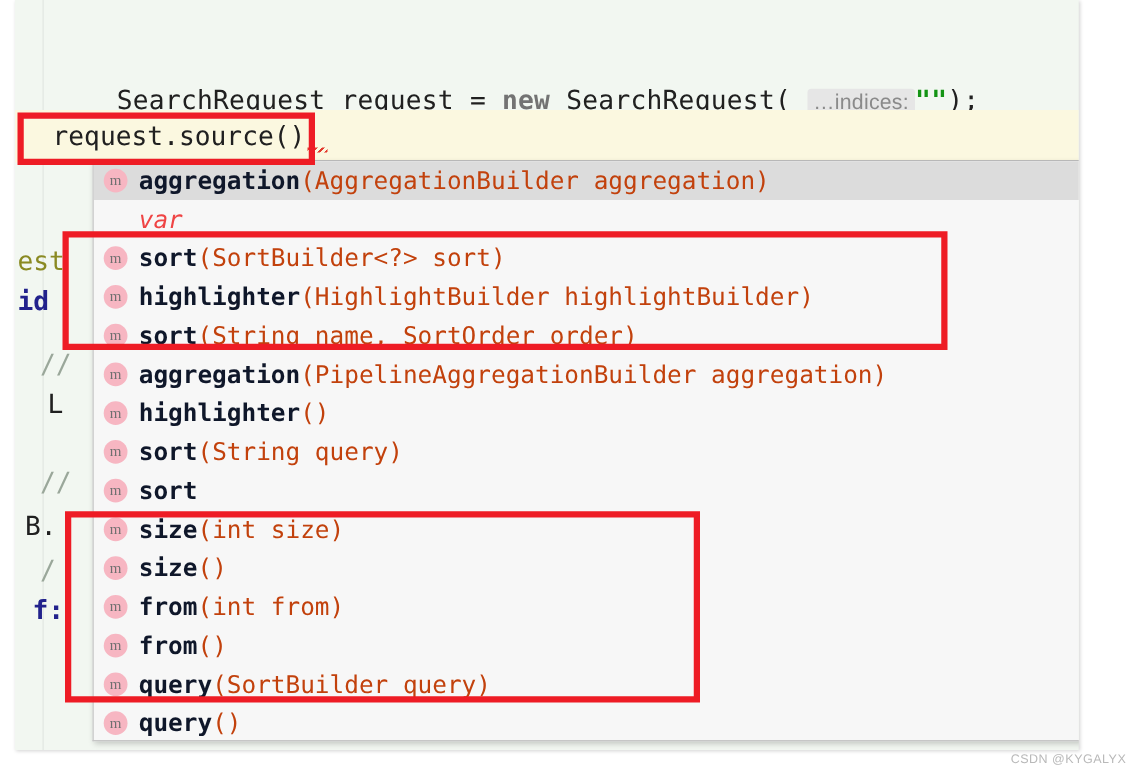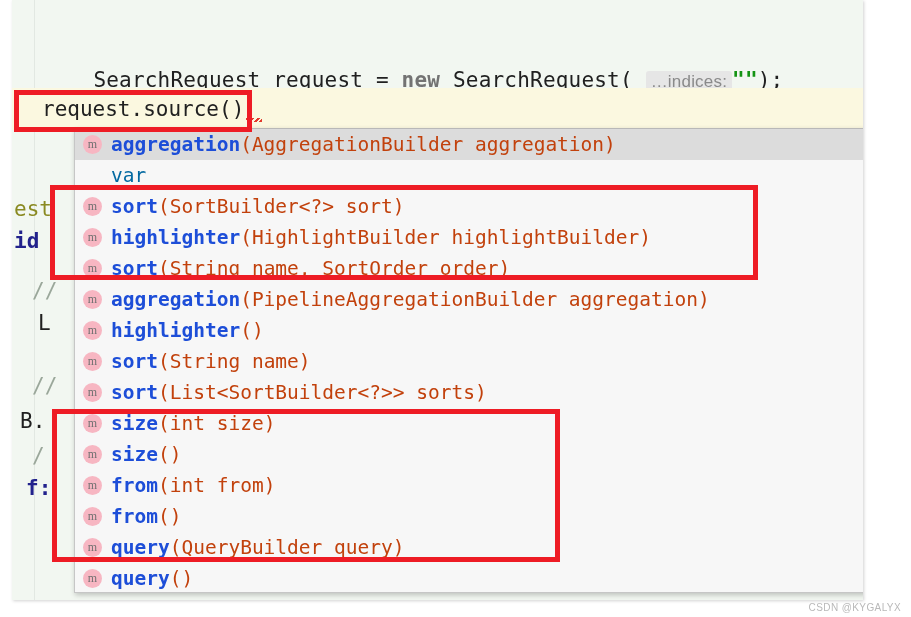--- a/index.html
+++ b/index.html
@@ -130,28 +130,29 @@
     color: #6f6f6f;
     font-size: 12px;
     line-height: 19px;
     text-align: center;
     font-family: "Liberation Serif", serif;
     font-style: normal;
     margin-right: 9px;
   }
   .row .icon-spacer { flex: none; width: 28px; }
   .row .mname {
-    color: #1d4ed8;
+    color: #0f172a;
     font-weight: bold;
   }
   .row .msig {
     color: #c2410c;
   }
   .row .plain {
-    color: #0369a1;
+    color: #ef4444;
+    font-style: italic;
   }
 
   
   .redbox {
     position: absolute;
     border: 5px solid #ee1c25;
     box-sizing: border-box;
     pointer-events: none;
   }
   #redbox-1 { left: 14px;  top: 90px;  width: 238px; height: 42px; }
@@ -223,26 +224,25 @@
         <span class="msig">(PipelineAggregationBuilder aggregation)</span>
       </div>
       <div class="row">
         <span class="icon-m">m</span>
         <span class="mname">highlighter</span>
         <span class="msig">()</span>
       </div>
       <div class="row">
         <span class="icon-m">m</span>
         <span class="mname">sort</span>
-        <span class="msig">(String name)</span>
-      </div>
-      <div class="row">
-        <span class="icon-m">m</span>
-        <span class="mname">sort</span>
-        <span class="msig">(List&lt;SortBuilder&lt;?&gt;&gt; sorts)</span>
+        <span class="msig">(String query)</span>
+      </div>
+      <div class="row">
+        <span class="icon-m">m</span>
+        <span class="mname">sort</span>
       </div>
       <div class="row">
         <span class="icon-m">m</span>
         <span class="mname">size</span>
         <span class="msig">(int size)</span>
       </div>
       <div class="row">
         <span class="icon-m">m</span>
         <span class="mname">size</span>
         <span class="msig">()</span>
@@ -253,21 +253,21 @@
         <span class="msig">(int from)</span>
       </div>
       <div class="row">
         <span class="icon-m">m</span>
         <span class="mname">from</span>
         <span class="msig">()</span>
       </div>
       <div class="row">
         <span class="icon-m">m</span>
         <span class="mname">query</span>
-        <span class="msig">(QueryBuilder query)</span>
+        <span class="msig">(SortBuilder query)</span>
       </div>
       <div class="row">
         <span class="icon-m">m</span>
         <span class="mname">query</span>
         <span class="msig">()</span>
       </div>
     </div>
 
 </div>
 

